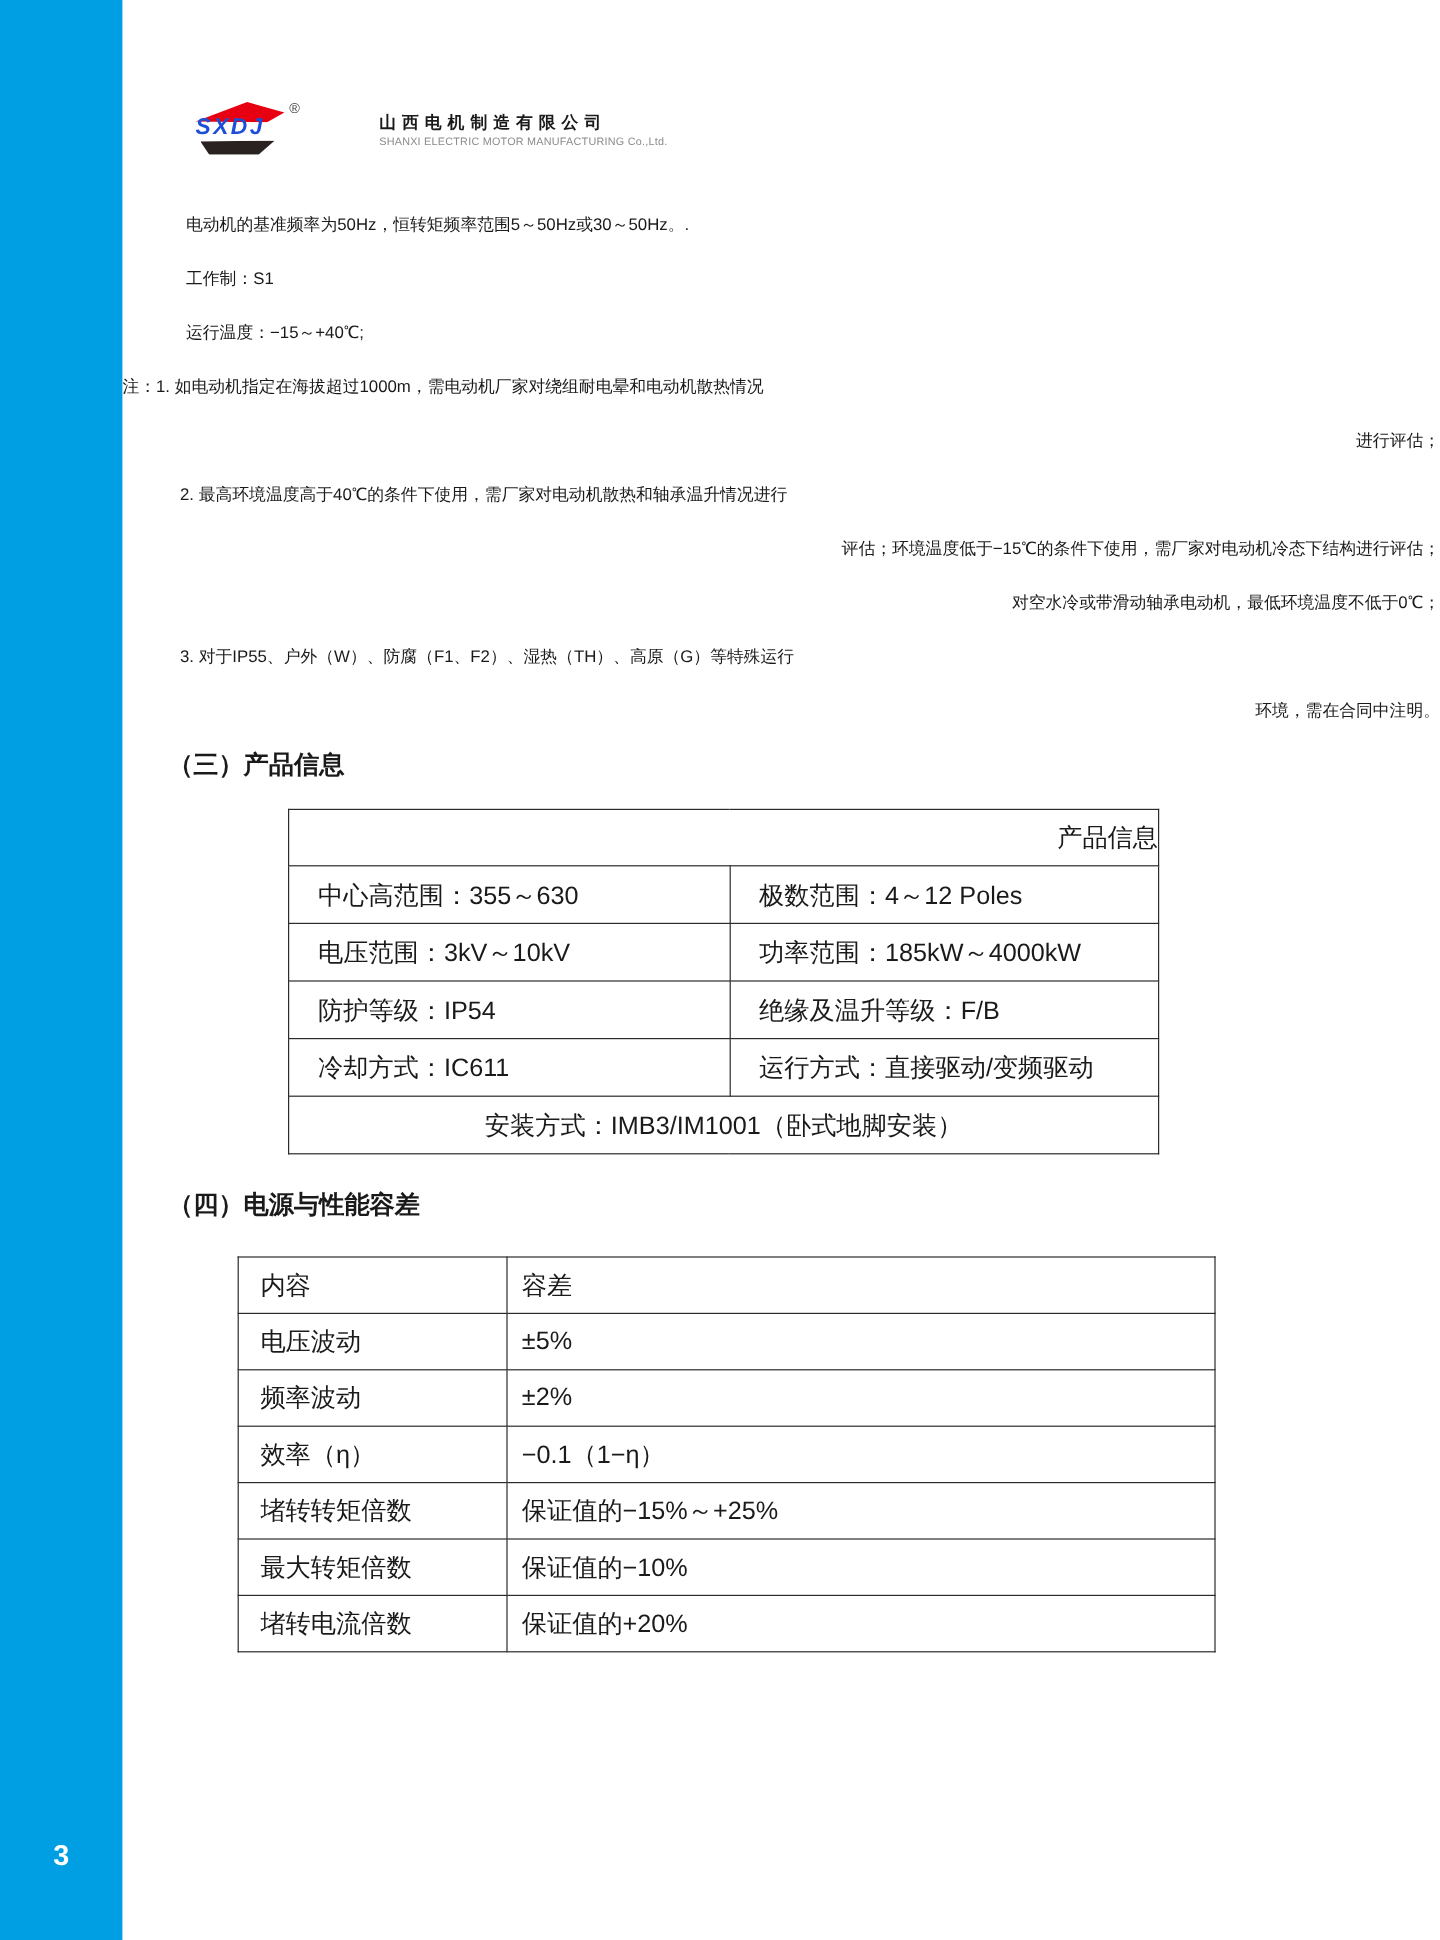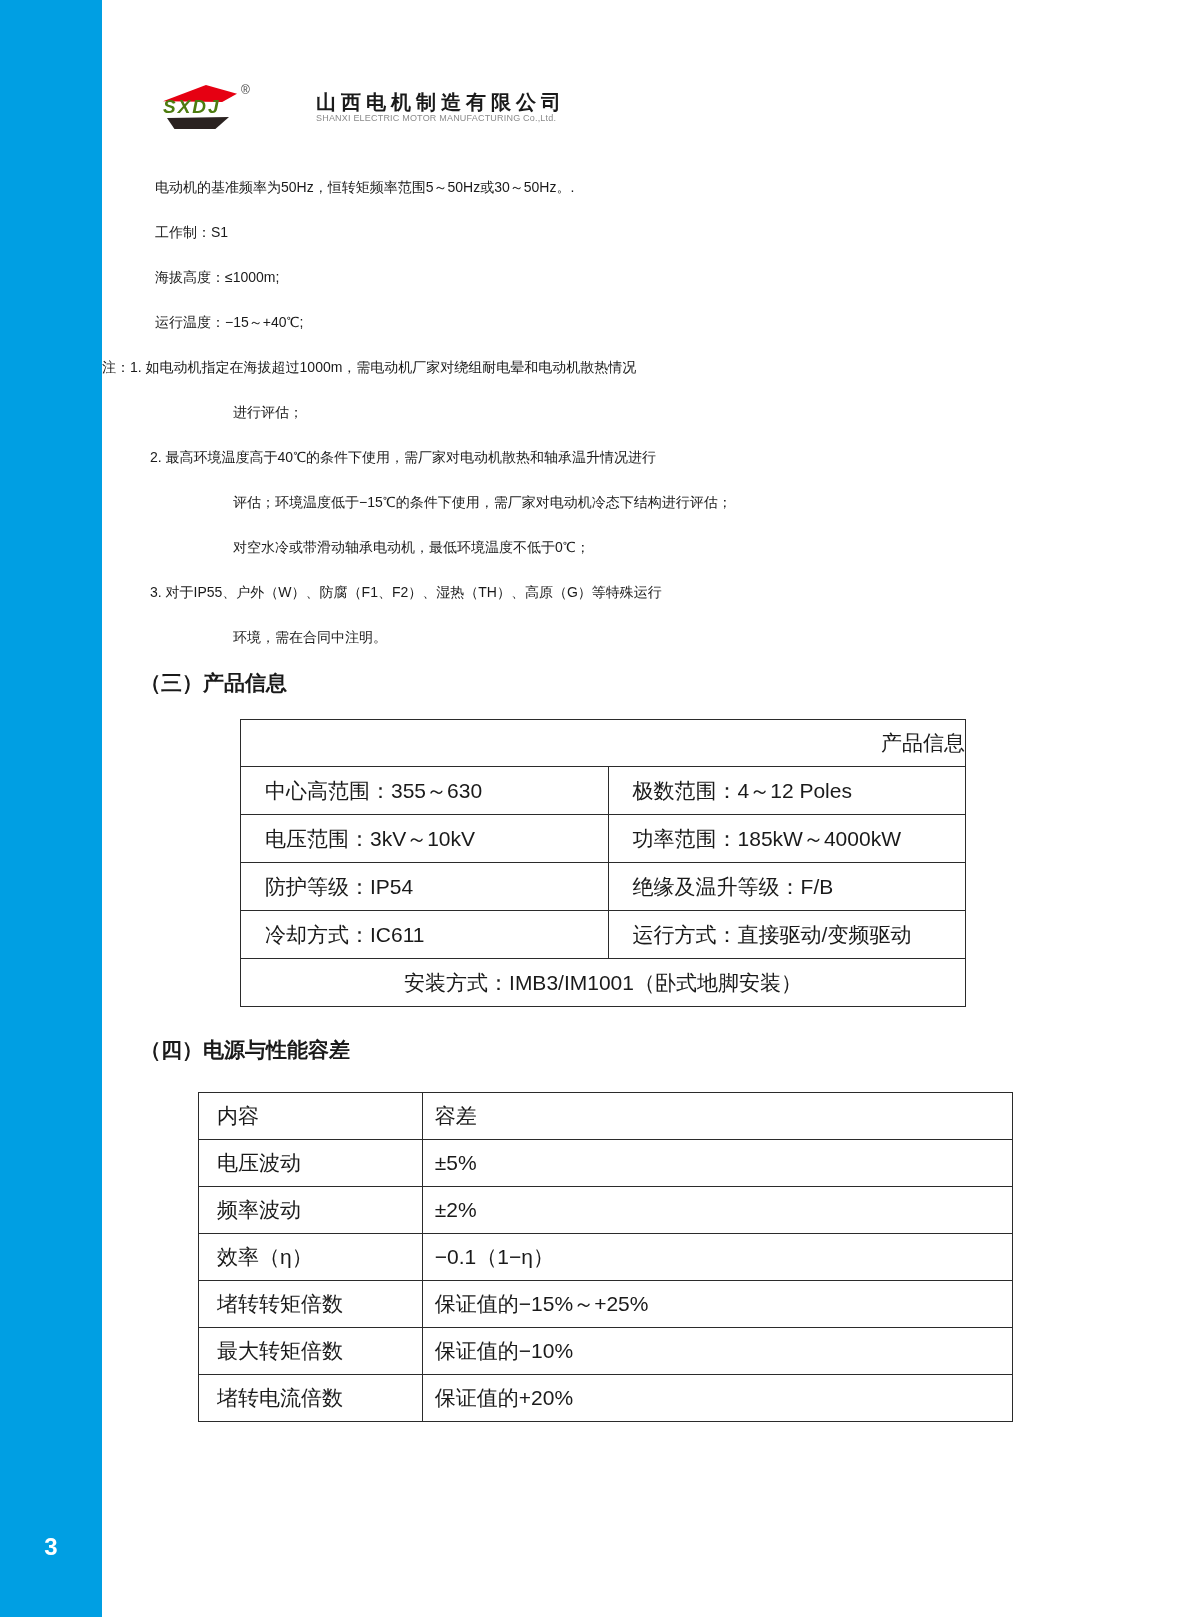--- a/index.html
+++ b/index.html
@@ -30,47 +30,47 @@
     margin-top:85px;margin-left:61px;height:42px;position:relative;
   }
   .logo-mark{position:absolute;left:0;top:0;width:74px;height:44px;}
   .logo-roof{
     position:absolute;left:0;top:0;width:74px;height:17px;
     background:#E60012;
     clip-path:polygon(0 95%, 58% 0, 100% 52%, 80% 100%);
   }
   .logo-abbr{
     position:absolute;left:0;top:12px;width:74px;
-    color:#4d7c0f;font-weight:bold;font-style:italic;
+    color:#1d4ed8;font-weight:bold;font-style:italic;
     font-size:19px;letter-spacing:2px;line-height:19px;
   }
   .logo-base{
     position:absolute;left:4px;top:32px;width:62px;height:12px;
     background:#2A2220;
     clip-path:polygon(0 8%, 100% 0, 78% 100%, 12% 100%);
   }
   .logo-reg{
     position:absolute;left:78px;top:-2px;font-size:12px;color:#444;
   }
   .logo-names{position:absolute;left:153px;top:6px;}
   .logo-cn{
-    font-size:20px;font-weight:bold;letter-spacing:5px;color:#1a1a1a;
+    font-size:14px;font-weight:bold;letter-spacing:5px;color:#1a1a1a;
     line-height:22px;white-space:nowrap;
   }
   .logo-en{
     font-size:9px;color:#8A8A8A;letter-spacing:0.2px;
     line-height:11px;white-space:nowrap;
   }
   
   .body-text{margin-top:38px;font-size:14px;}
   .body-text .line{height:45px;line-height:45px;white-space:nowrap;}
   .line.ind-base{margin-left:53px;}
   .line.ind-note{}
   .line.ind-num{margin-left:48px;}
-  .line.ind-cont{margin-left:131px;}
+  .line.ind-cont{margin-left:131px;text-align:right;}
   
   .sec-heading{
     height:45px;line-height:45px;margin:0 0 0 38px;
     font-size:21px;font-weight:bold;
   }
   .sec-heading.first{margin-top:0;}
   
   table{border-collapse:collapse;table-layout:fixed;font-size:21px;color:#1a1a1a;}
   td{border:1.5px solid #2b2b2b;overflow:hidden;white-space:nowrap;}
   .product-table{
@@ -103,21 +103,20 @@
     </div>
     <div class="logo-names">
       <div class="logo-cn">山西电机制造有限公司</div>
       <div class="logo-en">SHANXI ELECTRIC MOTOR MANUFACTURING Co.,Ltd.</div>
     </div>
   </div>
 
   <div class="body-text">
     <div class="line ind-base">电动机的基准频率为50Hz，恒转矩频率范围5～50Hz或30～50Hz。.</div>
     <div class="line ind-base">工作制：S1</div>
-    <div class="line ind-base">海拔高度：≤1000m;</div>
     <div class="line ind-base">运行温度：−15～+40℃;</div>
     <div class="line ind-note">注：1. 如电动机指定在海拔超过1000m，需电动机厂家对绕组耐电晕和电动机散热情况</div>
     <div class="line ind-cont">进行评估；</div>
     <div class="line ind-num">2. 最高环境温度高于40℃的条件下使用，需厂家对电动机散热和轴承温升情况进行</div>
     <div class="line ind-cont">评估；环境温度低于−15℃的条件下使用，需厂家对电动机冷态下结构进行评估；</div>
     <div class="line ind-cont">对空水冷或带滑动轴承电动机，最低环境温度不低于0℃；</div>
     <div class="line ind-num">3. 对于IP55、户外（W）、防腐（F1、F2）、湿热（TH）、高原（G）等特殊运行</div>
     <div class="line ind-cont">环境，需在合同中注明。</div>
   </div>
 

